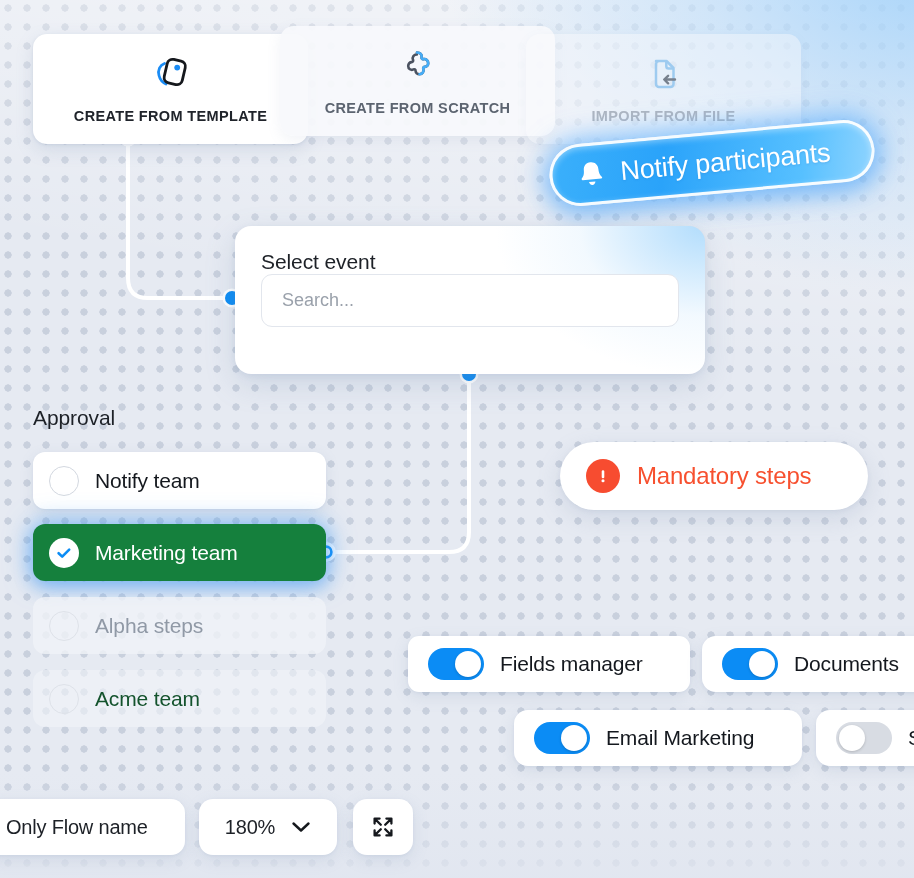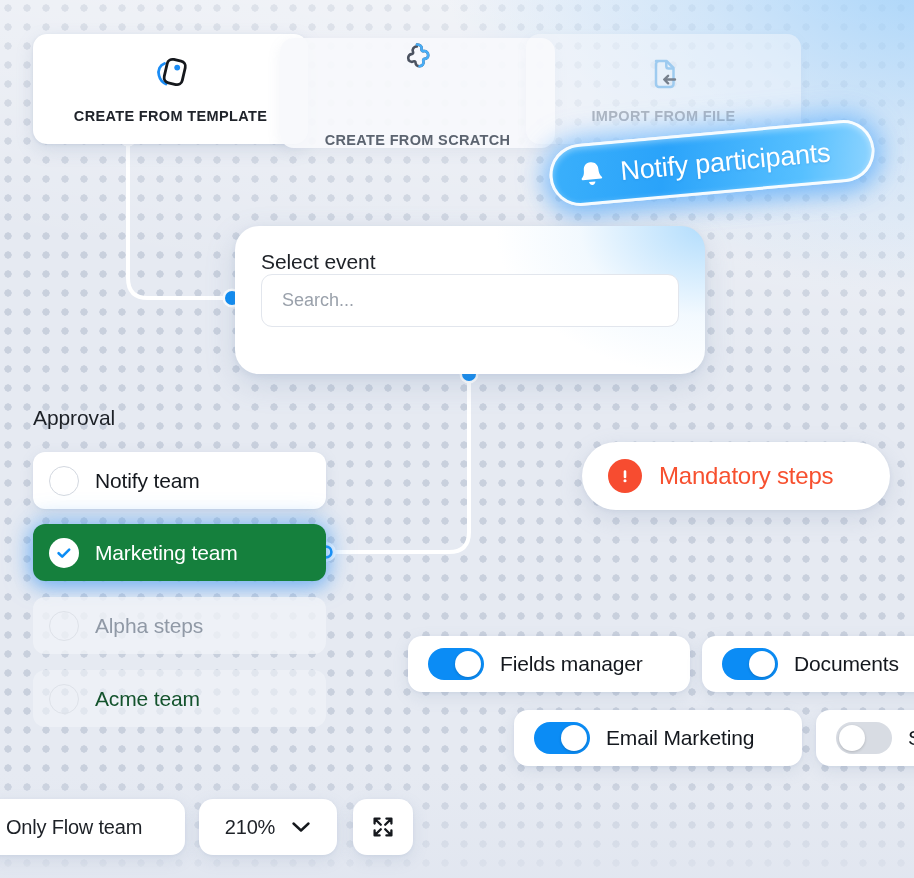--- a/index.html
+++ b/index.html
@@ -70,24 +70,23 @@
     white-space: nowrap;
   }
   #card-template {
     left: 33px; top: 34px;
     background: #ffffff;
     box-shadow: 0 6px 18px rgba(120,140,175,0.20), 0 1px 3px rgba(120,140,175,0.16);
   }
   #card-template .label { color: #20242b; }
 
   #card-scratch {
-    left: 280px; top: 38px;
+    left: 280px; top: 26px;
     background: rgba(247,249,252,0.92);
     box-shadow: 0 4px 14px rgba(120,140,175,0.10);
-    justify-content: space-between;
   }
   #card-scratch .label { color: #5c6470; }
 
   #card-import {
     left: 526px; top: 34px;
     background: rgba(250,251,253,0.42);
     box-shadow: 0 3px 12px rgba(120,140,175,0.06);
   }
   #card-import .label { color: #aeb5c0; }
 
@@ -118,21 +117,21 @@
     letter-spacing: -0.2px;
     white-space: nowrap;
     text-shadow: 0 1px 2px rgba(40,120,200,0.25);
   }
 
   
   #select-event-panel {
     position: absolute;
     left: 235px; top: 226px;
     width: 470px; height: 148px;
-    border-radius: 24px;
+    border-radius: 16px;
     background:
       radial-gradient(280px 200px at 100% 0%, rgba(165,215,252,0.85) 0%, rgba(205,232,253,0.25) 45%, rgba(255,255,255,0) 75%),
       #ffffff;
     box-shadow: 0 10px 30px rgba(110,135,175,0.22), 0 2px 6px rgba(110,135,175,0.12);
     padding: 24px 26px;
   }
   #select-event-title {
     font-size: 21px;
     font-weight: 500;
     color: #1d2127;
@@ -209,21 +208,21 @@
 
   #row-acme {
     top: 670px;
     background: rgba(240,243,248,0.62);
   }
   #row-acme .team-label { color: #14532d; }
 
   
   #mandatory-badge {
     position: absolute;
-    left: 582px; top: 442px;
+    left: 560px; top: 442px;
     width: 308px; height: 68px;
     border-radius: 34px;
     background: #ffffff;
     box-shadow: 0 8px 24px rgba(120,140,175,0.20), 0 1px 4px rgba(120,140,175,0.12);
     display: flex;
     align-items: center;
     gap: 17px;
     padding-left: 26px;
   }
   #mandatory-icon {
@@ -271,21 +270,21 @@
     position: absolute;
     top: 3px;
     width: 26px; height: 26px;
     border-radius: 50%;
     background: #ffffff;
     box-shadow: 0 1px 3px rgba(0,0,0,0.18);
   }
   .switch.on  .knob { left: 27px; }
   .switch.off .knob { left: 3px; }
 
-  #chip-fields    { left: 408px; top: 636px; width: 282px; }
+  #chip-fields    { left: 408px; top: 636px; width: 282px; border-radius: 11px; }
   #chip-documents { left: 702px; top: 636px; width: 260px; }
   #chip-email     { left: 514px; top: 710px; width: 288px; }
   #chip-sms       { left: 816px; top: 710px; width: 180px; }
 
   
   .toolbar-item {
     position: absolute;
     height: 56px;
     border-radius: 14px;
     background: #ffffff;
@@ -449,25 +448,25 @@
   </div>
 
   <div class="toggle-chip" id="chip-sms">
     <span class="switch off">
         <span class="knob"></span>
       </span>
     <span class="chip-label">S</span>
   </div>
 
   <div class="toolbar-item" id="tb-flowname">
-    <span class="tb-text">Only Flow team</span>
+    <span class="tb-text">Only Flow name</span>
   </div>
 
   <div class="toolbar-item" id="tb-zoom">
-    <span class="tb-text">210%</span>
+    <span class="tb-text">180%</span>
     <span style="display:flex;">
       <svg width="20" height="12" viewBox="0 0 20 12" fill="none">
         <path d="M2.5 2.5 L10 9.5 L17.5 2.5" stroke="#15181d" stroke-width="2.4" stroke-linecap="round" stroke-linejoin="round" fill="none"></path>
       </svg>
     </span>
   </div>
 
   <div class="toolbar-item" id="tb-expand">
     <span style="display:flex;">
       <svg width="26" height="26" viewBox="0 0 26 26" fill="none">

